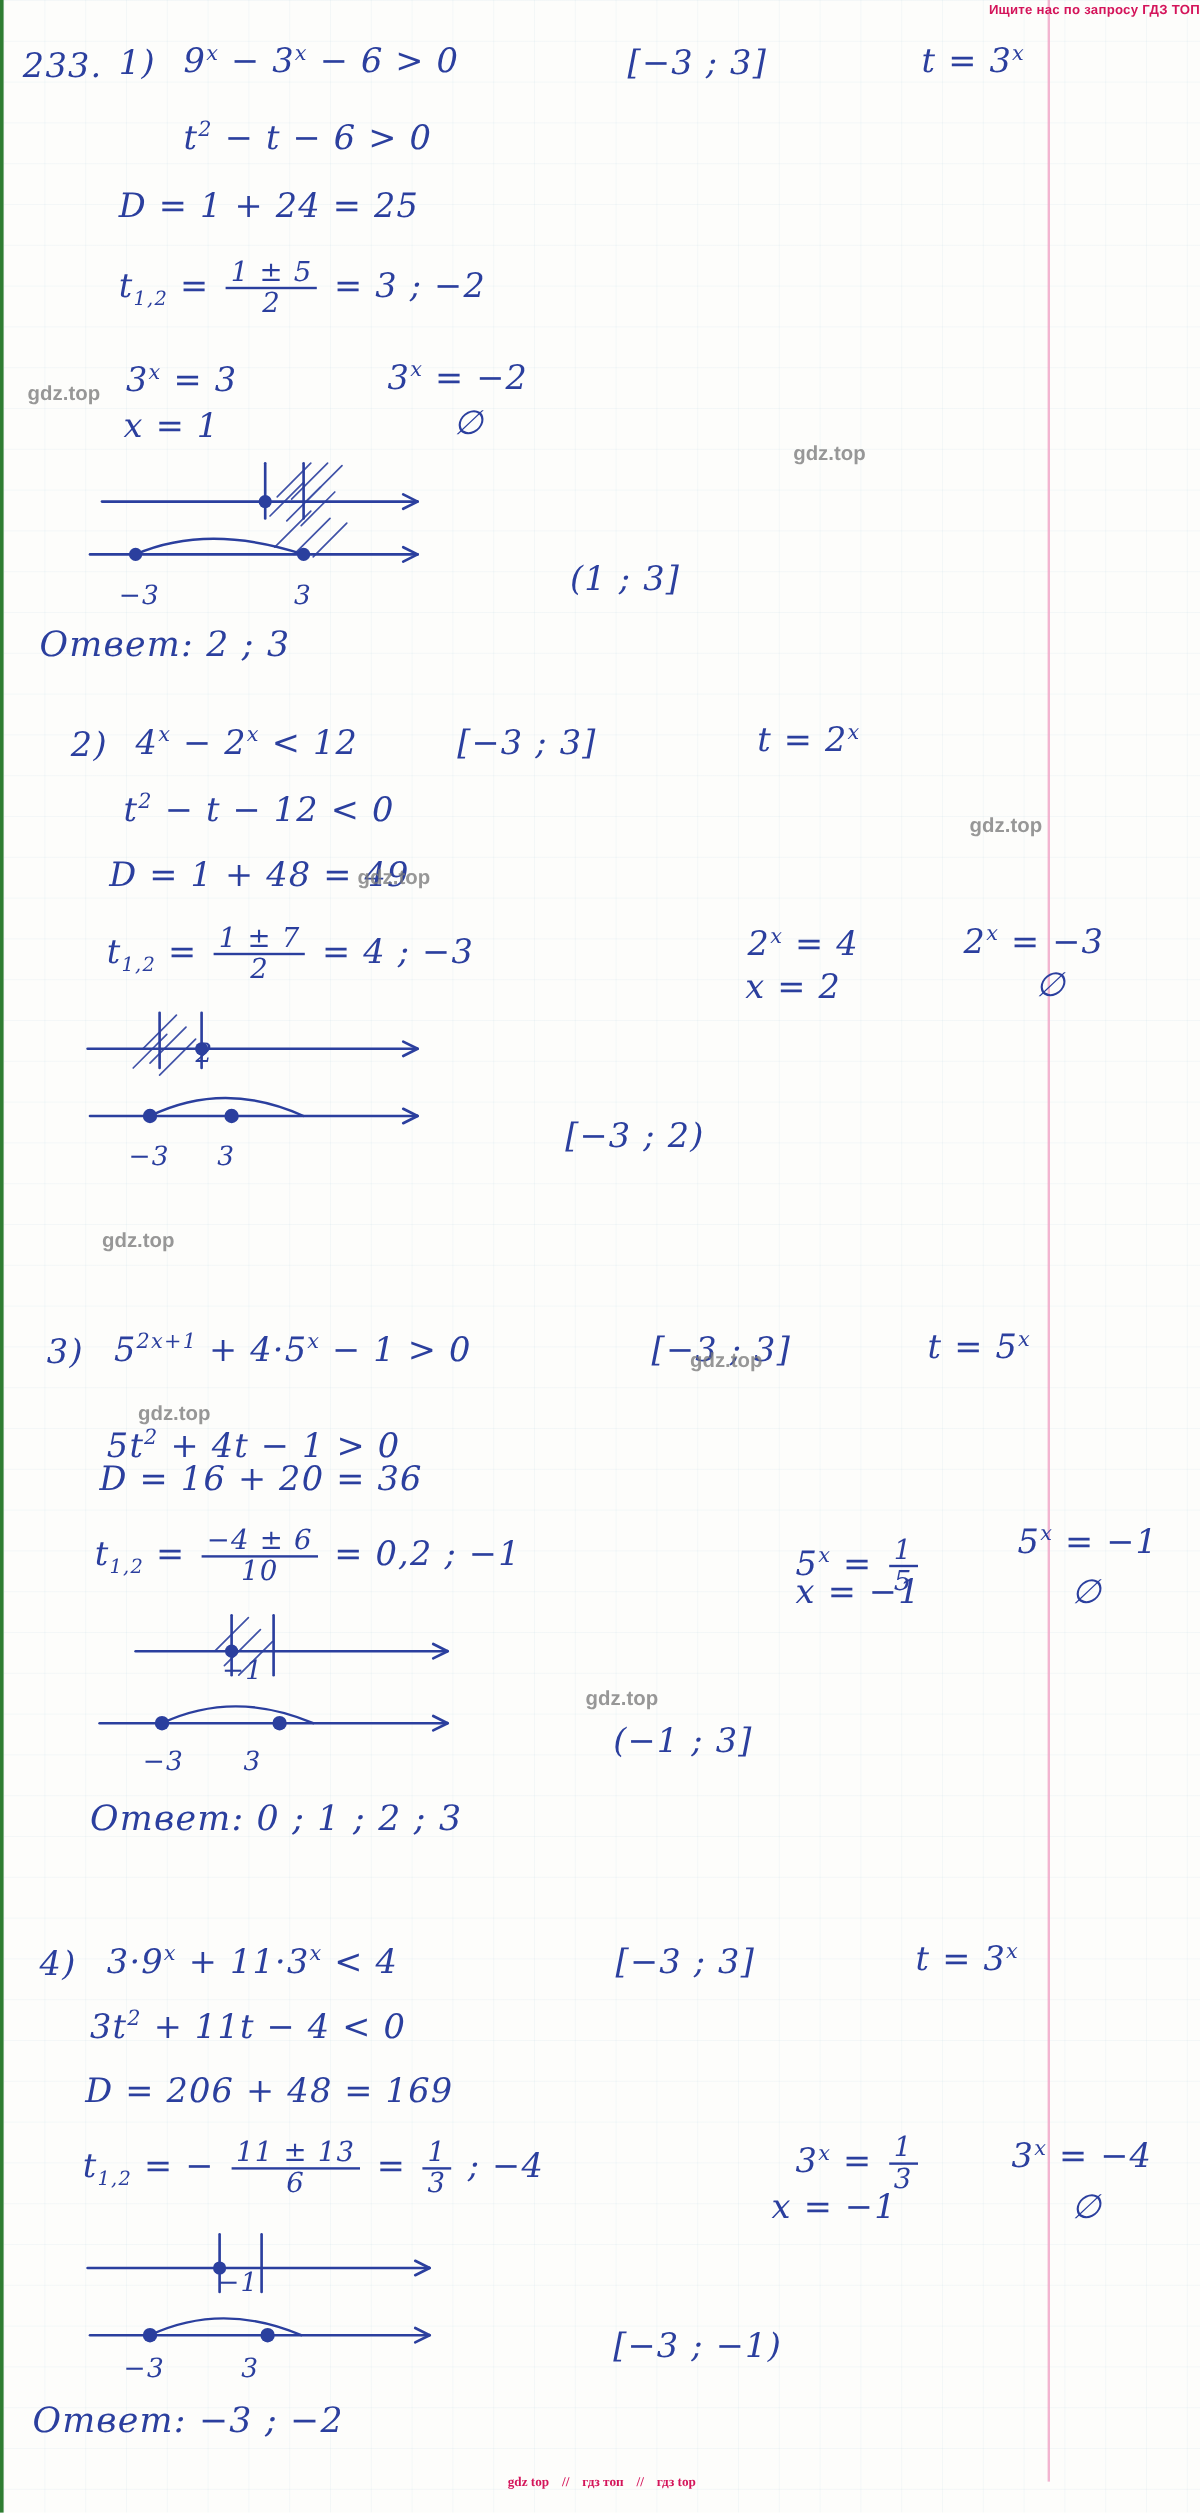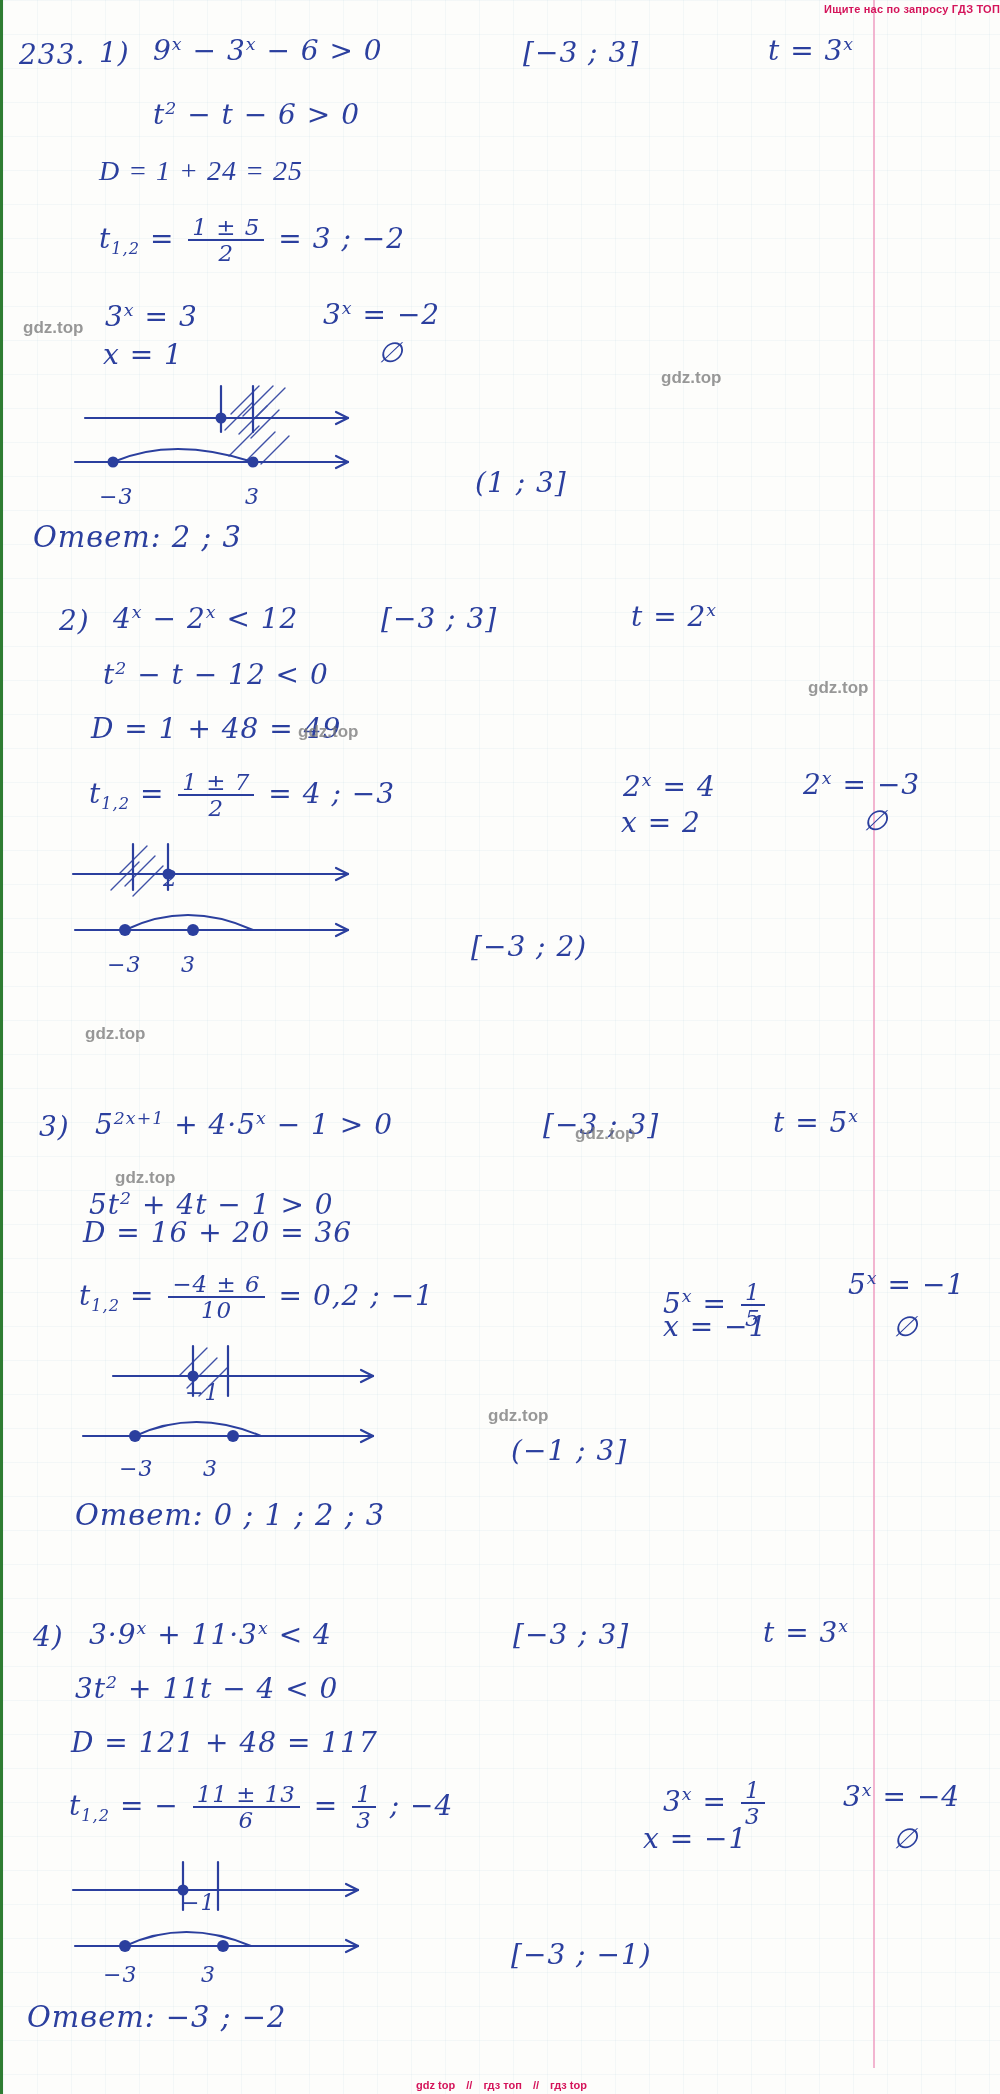--- a/index.html
+++ b/index.html
@@ -46,27 +46,28 @@
     height: 18px;
     line-height: 18px;
     text-align: right;
     font-size: 11px;
     font-weight: bold;
     color: #d4145a;
     letter-spacing: .2px;
   }
   #bottom-banner {
     position: absolute;
-    bottom: 0; left: 0; right: 0;
+    bottom: 16px; left: 0; right: 0;
     height: 18px;
     line-height: 18px;
     text-align: center;
     font-size: 11px;
     font-weight: bold;
     color: #d4145a;
+    font-family: Liberation Serif, serif;
   }
   #bottom-banner span { margin: 0 4px; }
   
   .hw {
     position: absolute;
     color: #2b3f9e;
     font-family: "DejaVu Serif", serif;
     font-style: italic;
     white-space: nowrap;
     letter-spacing: 1px;
@@ -110,21 +111,21 @@
 
   <div id="top-banner">Ищите нас по запросу ГДЗ ТОП</div>
 
   <div class="hw s28" style="left:16px; top:38px;">233.</div>
   <div class="hw s28" style="left:96px; top:36px;">1)</div>
   <div class="hw s28" style="left:150px; top:34px;">9<sup>x</sup> − 3<sup>x</sup> − 6 &gt; 0</div>
   <div class="hw s28" style="left:520px; top:36px;">[−3 ; 3]</div>
   <div class="hw s28" style="left:765px; top:34px;">t = 3<sup>x</sup></div>
 
   <div class="hw s28" style="left:150px; top:98px;">t<sup>2</sup> − t − 6 &gt; 0</div>
-  <div class="hw s28" style="left:96px; top:155px;font-family:Liberation Serif, serif;">D = 1 + 24 = 25</div>
+  <div class="hw s28" style="left:96px; top:155px;">D = 1 + 24 = 25</div>
   <div class="hw s28" style="left:96px; top:215px;">
     t<sub>1,2</sub> =
     <span class="frac"><span class="num">1 ± 5</span><span class="den">2</span></span>
     <span>= 3 ; −2</span>
   </div>
 
   <div class="hw s28" style="left:102px; top:300px;">3<sup>x</sup> = 3</div>
   <div class="hw s28" style="left:100px; top:338px;">x = 1</div>
   <div class="hw s28" style="left:320px; top:298px;">3<sup>x</sup> = −2</div>
   <div class="hw s28" style="left:375px; top:336px;">∅</div>
@@ -253,21 +254,21 @@
   <div class="hw s28" style="left:508px; top:1434px;">(−1 ; 3]</div>
 
   <div class="hw answer" style="left:28px; top:1498px;margin-left:44px;">Ответ: 0 ; 1 ; 2 ; 3</div>
 
   <div class="hw s28" style="left:30px; top:1620px;">4)</div>
   <div class="hw s28" style="left:86px; top:1618px;">3·9<sup>x</sup> + 11·3<sup>x</sup> &lt; 4</div>
   <div class="hw s28" style="left:510px; top:1618px;">[−3 ; 3]</div>
   <div class="hw s28" style="left:760px; top:1616px;">t = 3<sup>x</sup></div>
 
   <div class="hw s28" style="left:72px; top:1672px;">3t<sup>2</sup> + 11t − 4 &lt; 0</div>
-  <div class="hw s28" style="left:68px; top:1726px;">D = 121 + 48 = 117</div>
+  <div class="hw s28" style="left:68px; top:1726px;">D = 206 + 48 = 169</div>
   <div class="hw s28" style="left:66px; top:1782px;">
     t<sub>1,2</sub> = −
     <span class="frac"><span class="num">11 ± 13</span><span class="den">6</span></span>
     = <span class="frac"><span class="num">1</span><span class="den">3</span></span> ; −4
   </div>
 
   <div class="hw s28" style="left:660px; top:1778px;">3<sup>x</sup> = <span class="frac"><span class="num">1</span><span class="den">3</span></span></div>
   <div class="hw s28" style="left:640px; top:1822px;">x = −1</div>
   <div class="hw s28" style="left:840px; top:1780px;">3<sup>x</sup> = −4</div>
   <div class="hw s28" style="left:890px; top:1822px;">∅</div>

